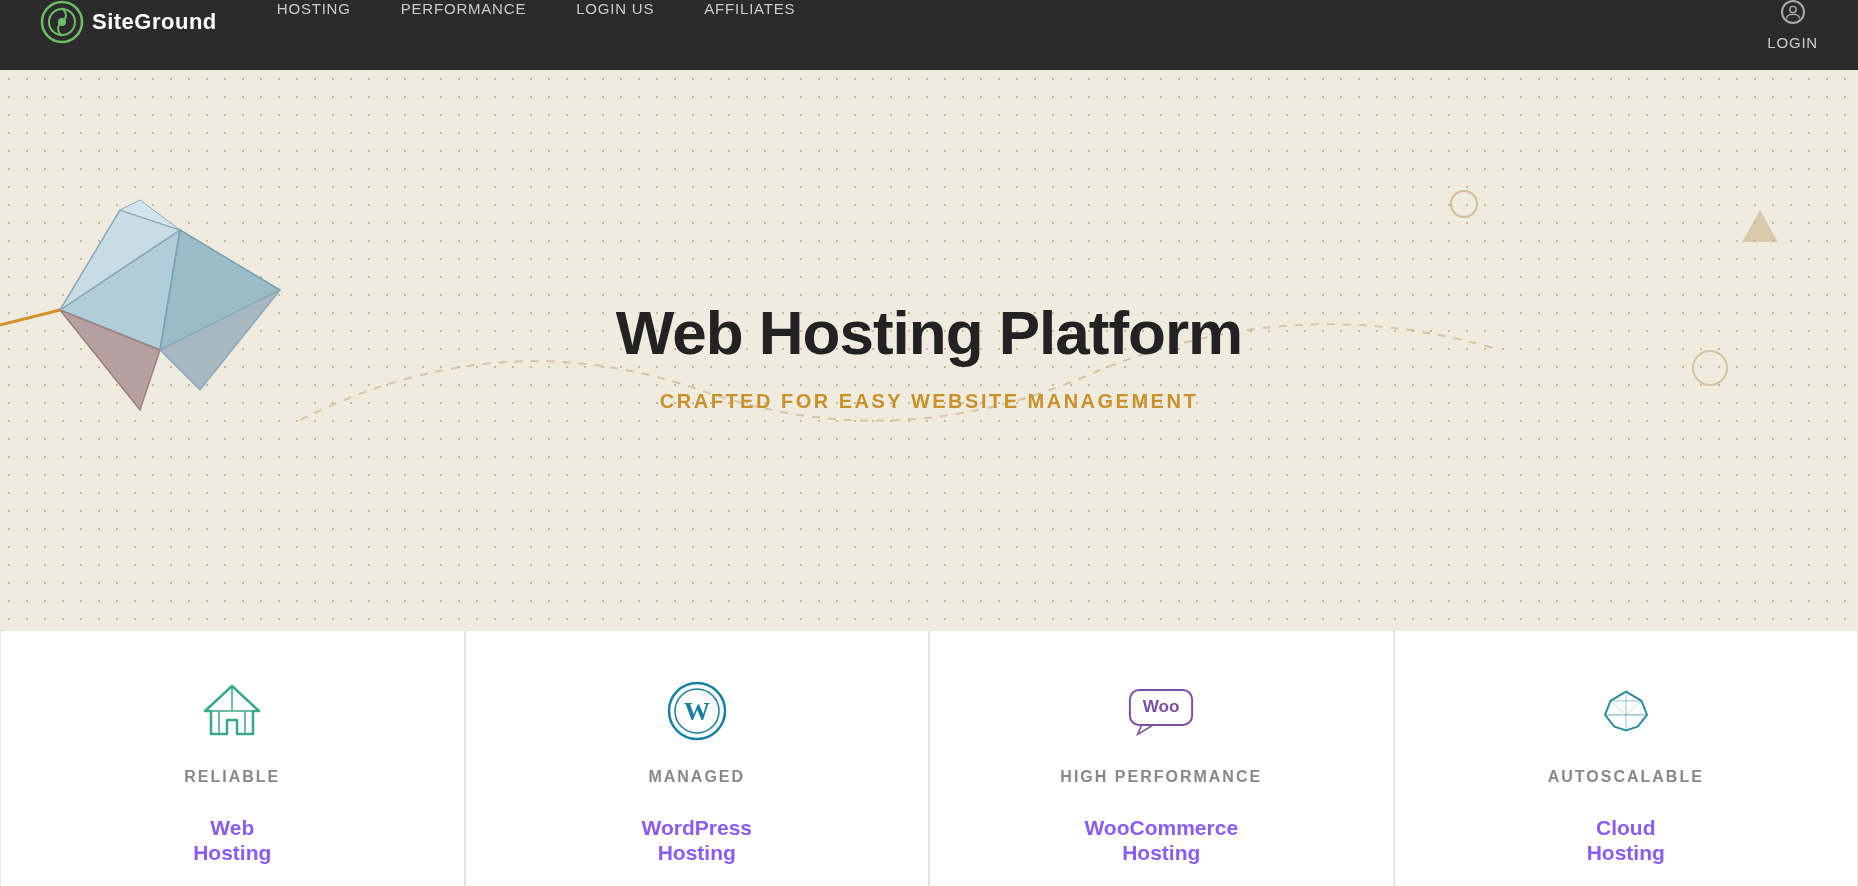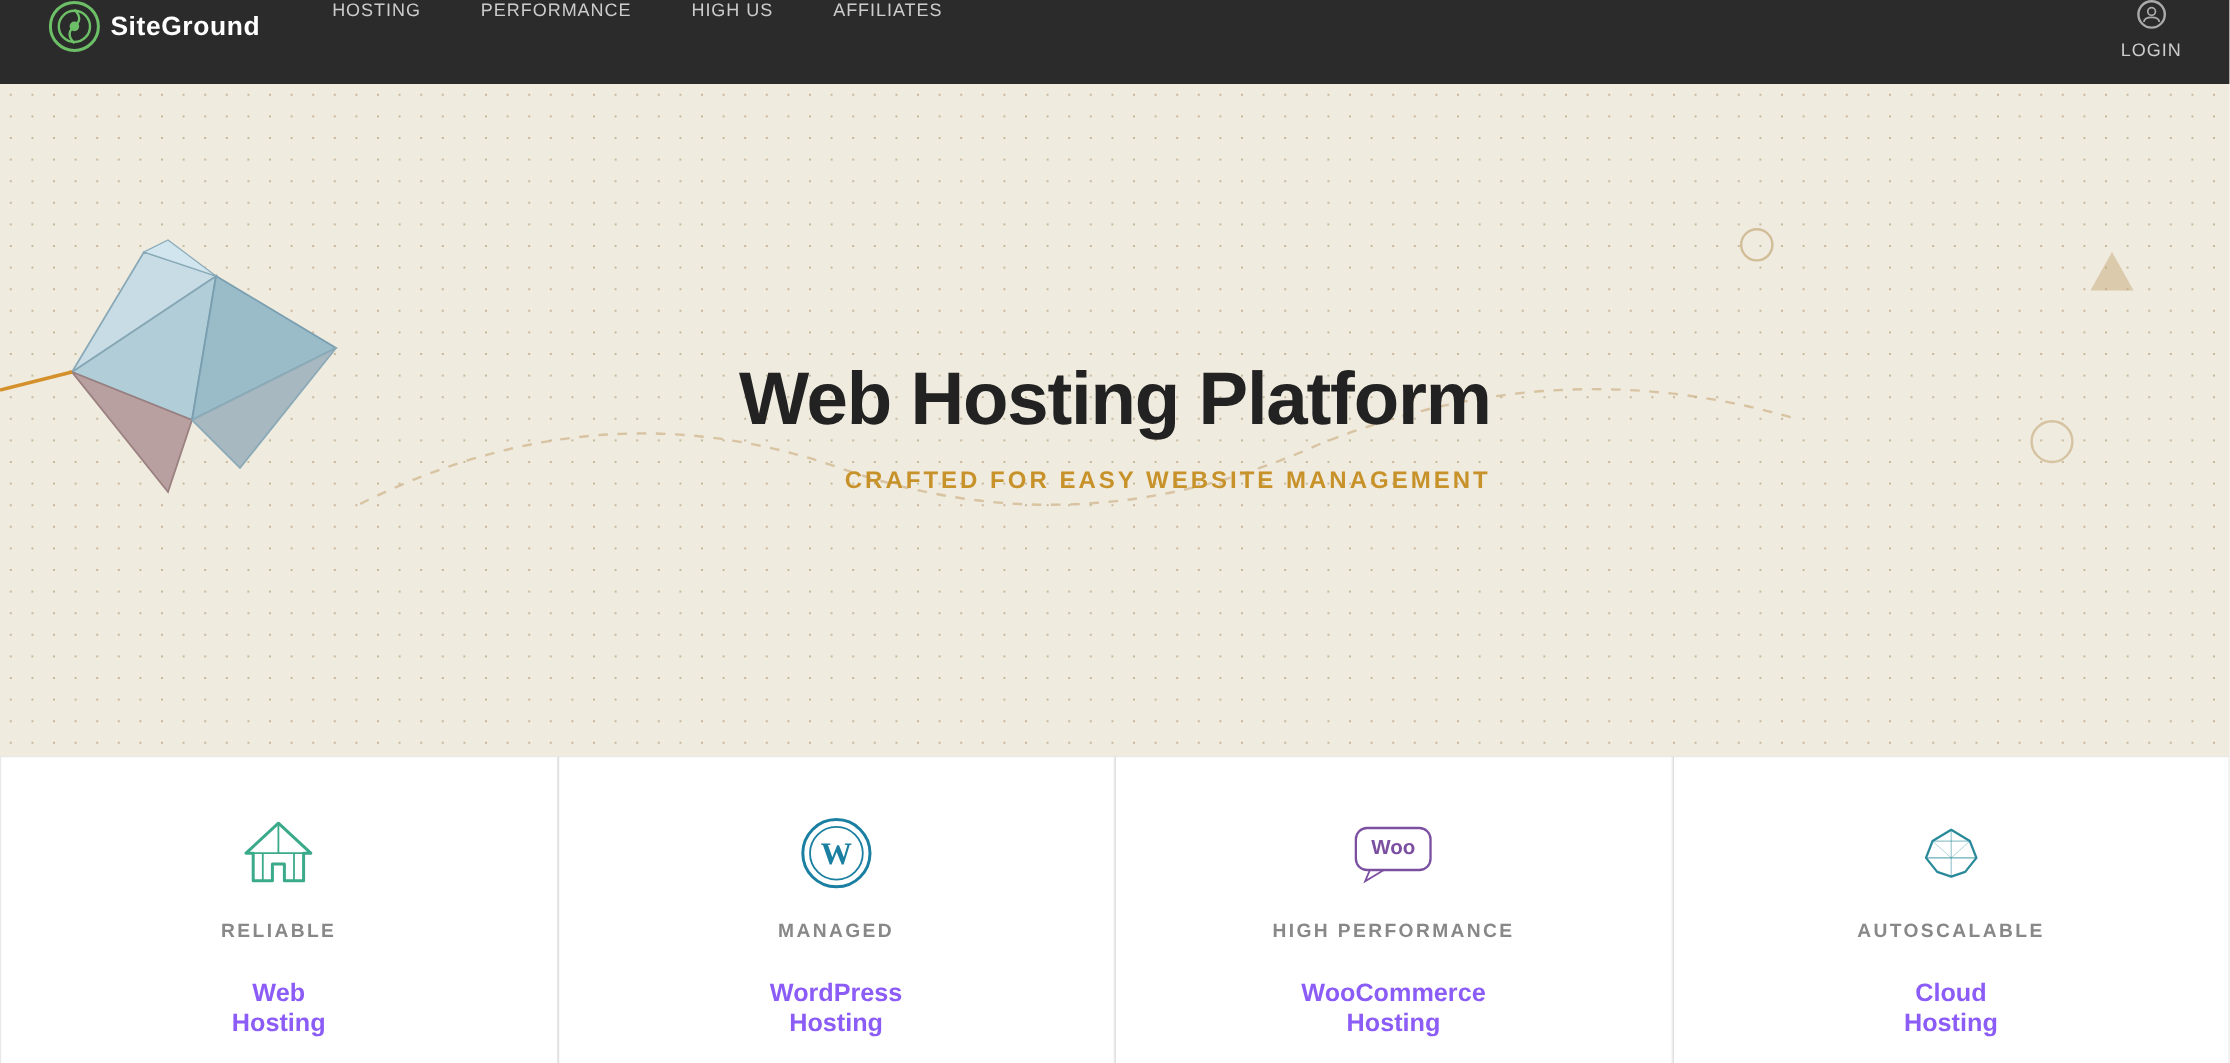--- a/index.html
+++ b/index.html
@@ -131,21 +131,21 @@
     
     .origami-bird {
       position: absolute;
       left: 0;
       top: 80px;
       width: 320px;
       height: 320px;
     }
 
     .hero-content {
-      text-align: right;
+      text-align: center;
       position: relative;
       z-index: 2;
       margin-top: 20px;
     }
     .hero-title {
       font-size: 62px;
       font-weight: 800;
       color: #222222;
       line-height: 1.1;
       margin-bottom: 22px;
@@ -223,21 +223,21 @@
       <circle cx="22" cy="22" r="13" fill="none" stroke="#6dbf67" stroke-width="2"></circle>
       <path d="M22 8 Q30 16 22 22 Q14 28 22 36" fill="none" stroke="#6dbf67" stroke-width="2"></path>
       <circle cx="22" cy="22" r="4" fill="#6dbf67"></circle>
     </svg>
     <span class="logo-text">SiteGround</span>
   </div>
 
   <div class="navbar-links">
     <a class="nav-link">HOSTING</a>
     <a class="nav-link">PERFORMANCE</a>
-    <a class="nav-link">HIGH US</a>
+    <a class="nav-link">LOGIN US</a>
     <a class="nav-link">AFFILIATES</a>
   </div>
 
   <div class="navbar-right">
     <div class="login-icon">
       <svg viewBox="0 0 20 20" width="16" height="16" xmlns="http://www.w3.org/2000/svg">
         <circle cx="10" cy="7" r="4" fill="none" stroke="#aaa" stroke-width="1.8"></circle>
         <path d="M2 18 Q2 13 10 13 Q18 13 18 18" fill="none" stroke="#aaa" stroke-width="1.8"></path>
       </svg>
     </div>

